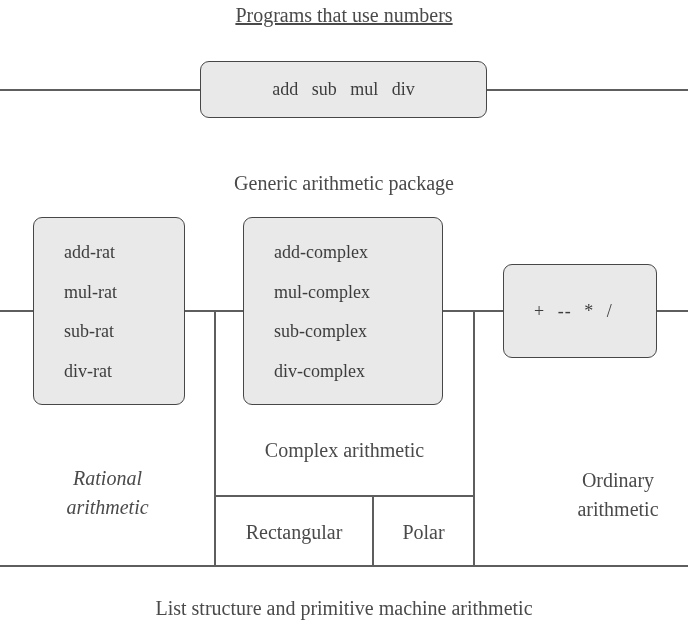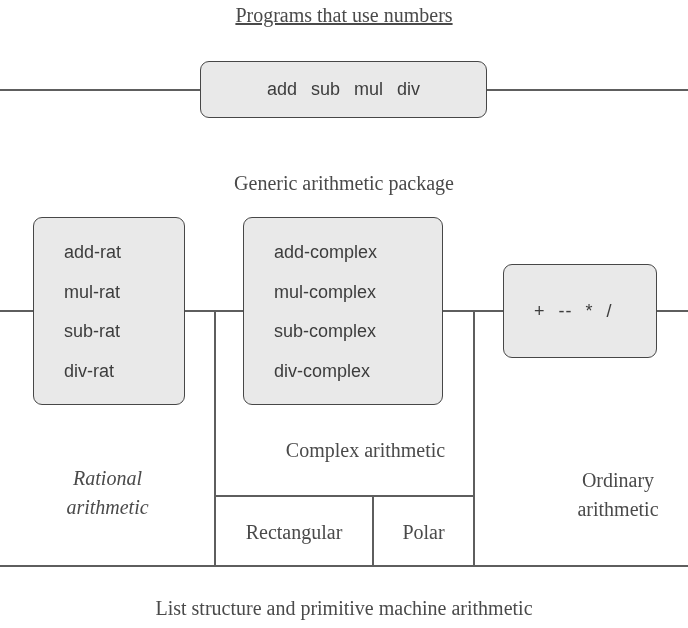--- a/index.html
+++ b/index.html
@@ -27,21 +27,21 @@
   #hline-complex-divider { top: 495px; left: 214px; width: 260px; }
 
   
   .opbox {
     position: absolute;
     background: #e9e9e9;
     border: 1.5px solid #474747;
     border-radius: 9px;
     box-sizing: border-box;
     color: #3d3d3d;
-    font-family: Liberation Sans, sans-serif;
+    font-family: Liberation Serif, serif;
     font-size: 18px;
   }
   #box-generic-ops {
     left: 200px; top: 61px; width: 287px; height: 57px;
     display: flex; align-items: center; justify-content: center;
     word-spacing: 9px;
   }
   #box-rational-ops {
     left: 33px; top: 217px; width: 152px; height: 188px;
     padding: 15px 0 16px 30px; line-height: 39.5px;
@@ -62,21 +62,21 @@
     color: #4a4a4a;
     font-size: 20px;
     text-align: center;
     line-height: 29px;
   }
   .label span { display: block; }
 
   #title-programs   { top: 1px;   left: 0;     width: 688px; text-decoration: underline; }
   #title-generic    { top: 153px; left: 0;     width: 688px; margin-top: 16px; }
   #label-rational   { top: 464px; left: 0;     width: 215px; font-style: italic; }
-  #label-complex    { top: 436px; left: 215px; width: 259px; padding-left: 21px; }
+  #label-complex    { top: 436px; left: 215px; width: 259px; }
   #label-rectangular{ top: 518px; left: 215px; width: 158px; }
   #label-polar      { top: 518px; left: 373px; width: 101px; }
   #label-ordinary   { top: 466px; left: 490px; width: 214px; padding-left: 21px; }
   #caption-bottom   { top: 594px; left: 0;     width: 688px; }
 </style>
 </head>
 <body>
 
 <div class="diagram">
 

